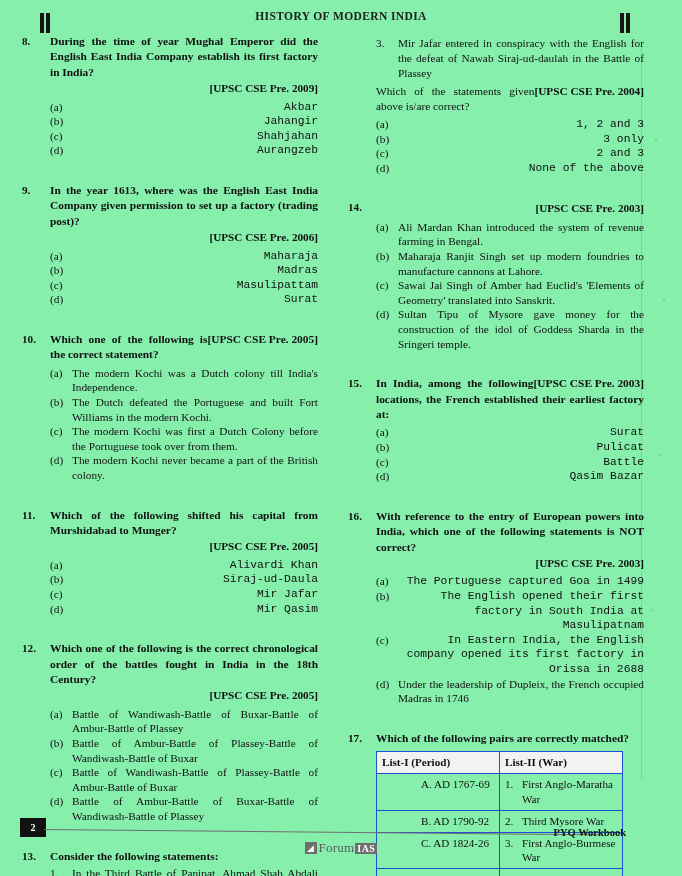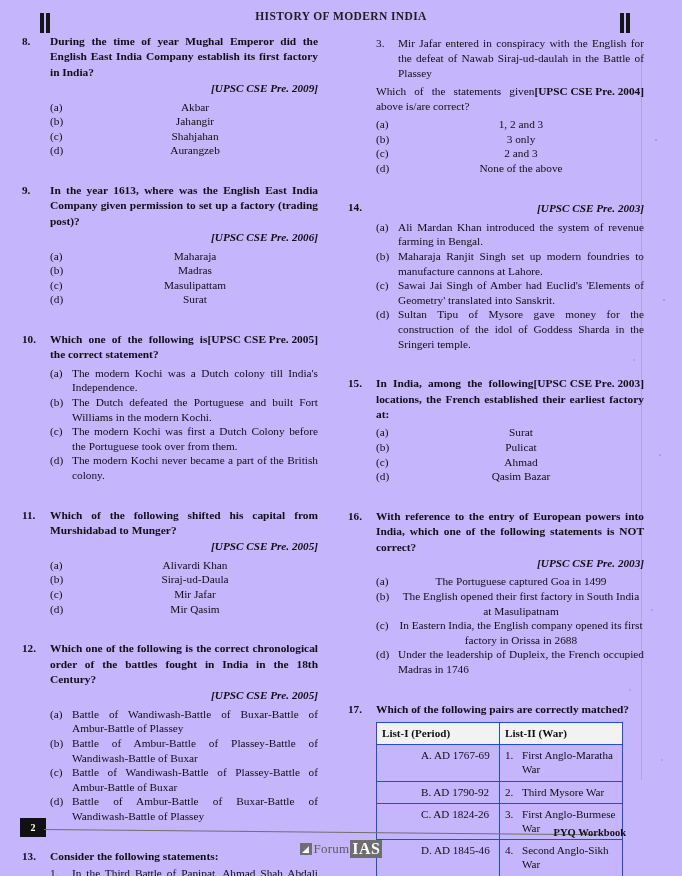--- a/index.html
+++ b/index.html
@@ -9,21 +9,21 @@
   body {
     width: 682px; height: 876px;
     font-family: "Liberation Serif", "DejaVu Serif", serif;
     color: #101010;
     position: relative;
     overflow: hidden;
   }
   .page {
     position: absolute;
     inset: 0;
-    background: #c4b5fd;
+    background: #86efac;
   }
   
   .scan-noise {
     position: absolute;
     right: 0; top: 0;
     width: 70px; height: 876px;
     background:
       radial-gradient(circle at 18px 90px, rgba(0,0,0,.20) 0.6px, transparent 1.1px),
       radial-gradient(circle at 44px 140px, rgba(0,0,0,.16) 0.6px, transparent 1.1px),
       radial-gradient(circle at 30px 210px, rgba(0,0,0,.14) 0.6px, transparent 1.1px),
@@ -102,21 +102,20 @@
     text-align: justify;
     text-justify: inter-word;
   }
   .q-stem.nojust { text-align: left; }
   .src {
     font-size: 11.2px;
     font-weight: bold;
     text-align: right;
     line-height: 15.4px;
     margin-top: 1px;
-    font-style: italic;
   }
   .src-inline {
     float: right;
     font-weight: bold;
   }
 
   .opts {
     margin-top: 3px;
     list-style: none;
     padding: 0; margin-left: 0;
@@ -128,21 +127,21 @@
     margin-bottom: 0px;
   }
   .opt-key {
     flex: 0 0 22px;
   }
   .opt-txt {
     flex: 1 1 auto;
     text-align: justify;
     text-justify: inter-word;
   }
-  .opt-txt.nojust { text-align: center; }
+  .opt-txt.nojust { text-align: right; font-family: Liberation Mono, monospace; }
 
   .stmts {
     margin-top: 2px;
   }
   .stmt {
     display: flex;
     font-size: 11.3px;
     line-height: 15px;
   }
   .stmt-num { flex: 0 0 22px; }
@@ -229,21 +228,21 @@
     text-align: center;
     margin-right: 2px;
     font-family: "Liberation Sans", sans-serif;
   }
   .brand-forum {
     font-size: 13px;
     color: #5b5b5b;
     letter-spacing: .2px;
   }
   .brand-ias {
-    font-size: 16px;
+    font-size: 10px;
     font-weight: bold;
     color: #ffffff;
     background: #6e6e6e;
     padding: 0 2px;
     margin-left: 1px;
     letter-spacing: .5px;
   }
 </style>
 </head>
 <body>
@@ -486,21 +485,21 @@
           <li class="opt">
             <span class="opt-key">(a)</span>
             <span class="opt-txt nojust">Surat</span>
           </li>
           <li class="opt">
             <span class="opt-key">(b)</span>
             <span class="opt-txt nojust">Pulicat</span>
           </li>
           <li class="opt">
             <span class="opt-key">(c)</span>
-            <span class="opt-txt nojust">Ahmad</span>
+            <span class="opt-txt nojust">Battle</span>
           </li>
           <li class="opt">
             <span class="opt-key">(d)</span>
             <span class="opt-txt nojust">Qasim Bazar</span>
           </li>
         </ul>
       </div>
     </div>
 
     <div class="q">

